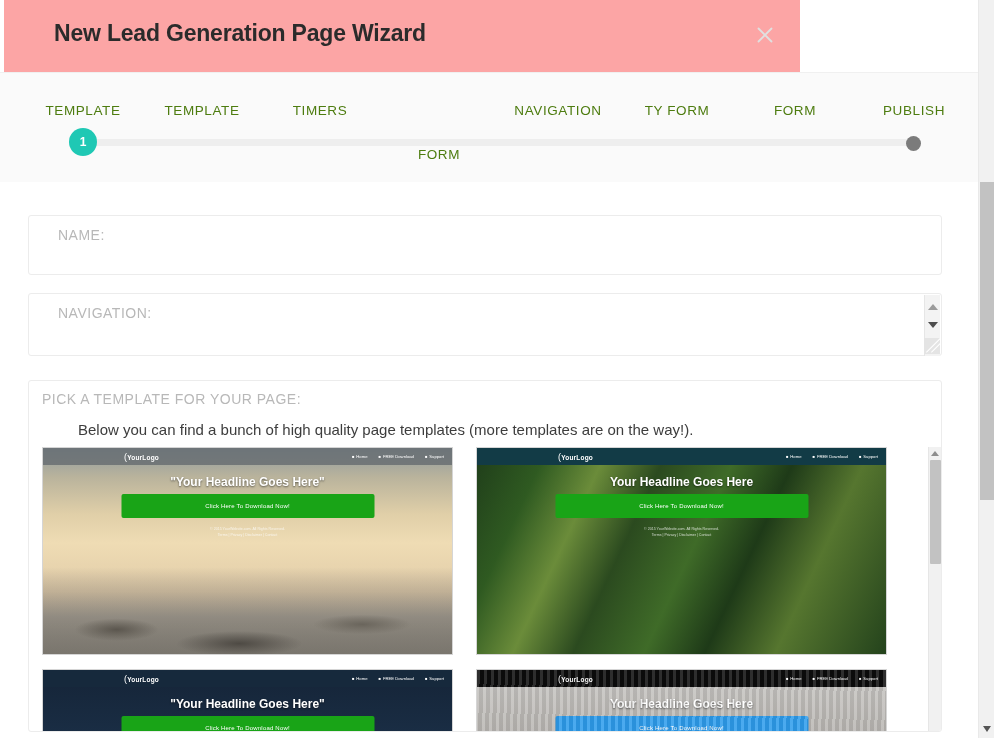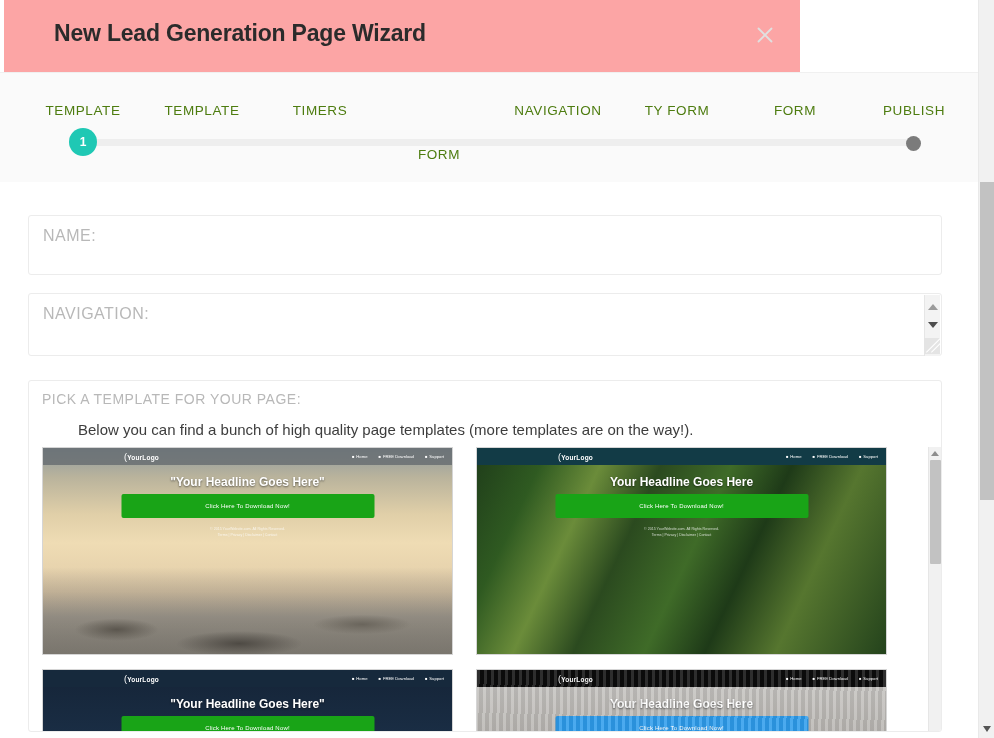--- a/index.html
+++ b/index.html
@@ -105,22 +105,22 @@
   .field-box {
     position: absolute;
     background: #ffffff;
     border: 1px solid #ececec;
     border-radius: 3px;
   }
   .field-name  { left: 28px; top: 33px;  width: 914px; height: 60px; }
   .field-desc  { left: 28px; top: 111px; width: 914px; height: 63px; }
   .field-placeholder {
     position: absolute;
-    left: 14px; top: 11px;
-    font-size: 16px;
+    left: 29px; top: 11px;
+    font-size: 14px;
     color: #b8b8b8;
     letter-spacing: 0.5px;
   }
 
   
   .ta-scroll {
     position: absolute;
     right: 1px; top: 1px;
     width: 16px; height: 61px;
     background: #f3f3f3;

